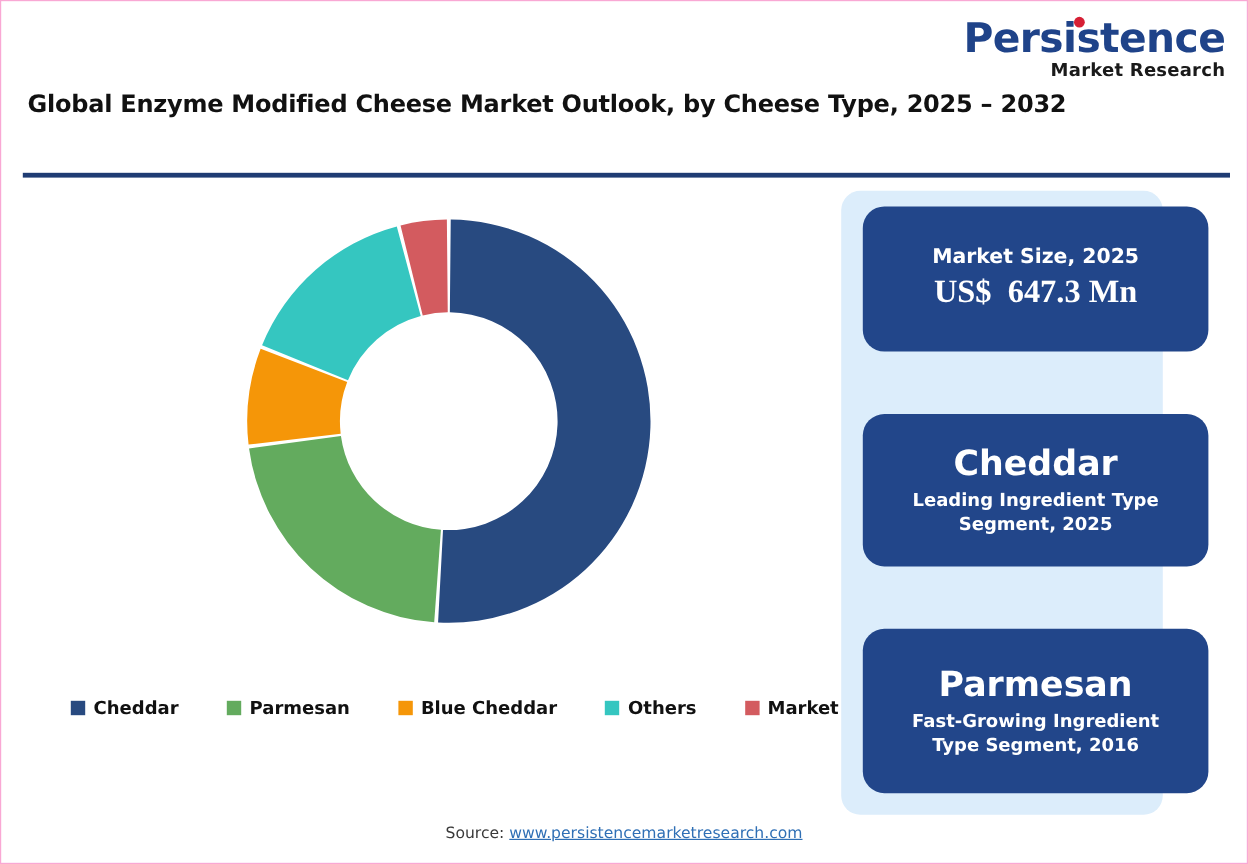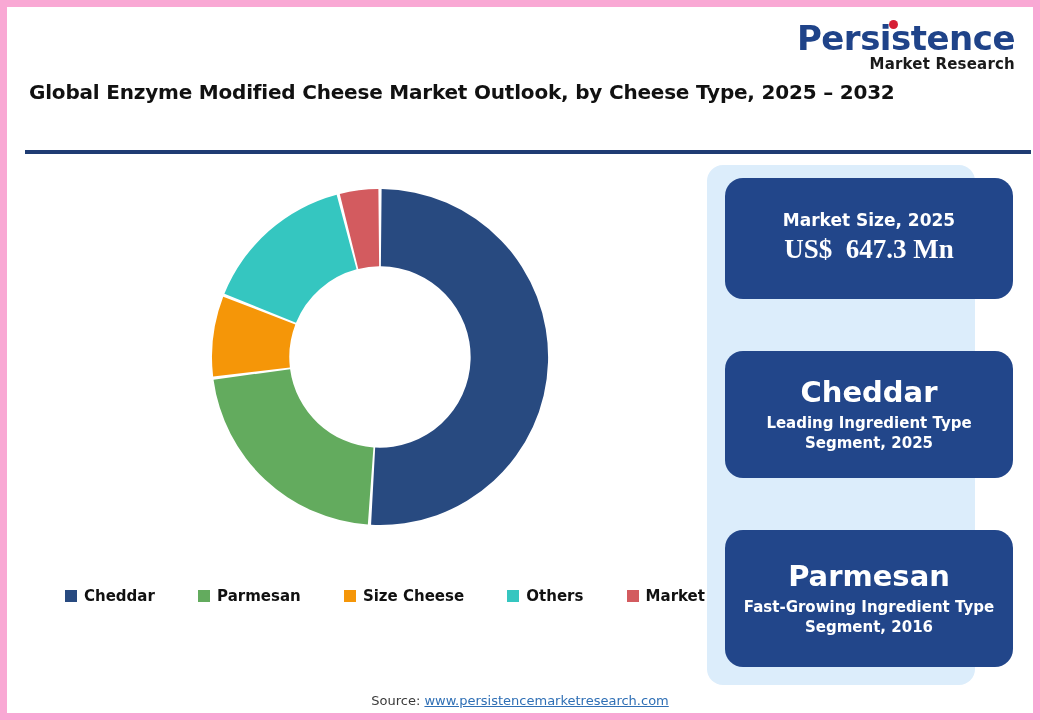--- a/index.html
+++ b/index.html
@@ -9,21 +9,21 @@
     background: #ffffff;
   }
   body {
     font-family: "Liberation Sans", sans-serif;
   }
   .frame {
     position: relative;
     width: 1040px;
     height: 720px;
     background: #ffffff;
-    border: 7px solid #f9a8d4;
+    border: 1px solid #f9a8d4;
     box-sizing: border-box;
     overflow: hidden;
   }
 
   
   .logo {
     position: absolute;
     top: 14px;
     right: 18px;
     text-align: right;
@@ -168,21 +168,21 @@
     font-size: 29px;
     font-weight: bold;
     line-height: 1.15;
   }
   .card-desc {
     font-family: "DejaVu Sans", sans-serif;
     font-size: 15px;
     font-weight: bold;
     line-height: 1.35;
     margin-top: 4px;
-    padding: 0 2px;
+    padding: 0 24px;
   }
 
   
   .source {
     position: absolute;
     left: 0;
     right: 0;
     top: 686px;
     text-align: center;
     font-family: "DejaVu Sans", sans-serif;
@@ -227,21 +227,21 @@
       <div class="legend-item">
         <span class="legend-swatch" style="background: rgb(40, 74, 128);"></span>
         <span class="legend-label">Cheddar</span>
       </div>
       <div class="legend-item">
         <span class="legend-swatch" style="background: rgb(99, 171, 94);"></span>
         <span class="legend-label">Parmesan</span>
       </div>
       <div class="legend-item">
         <span class="legend-swatch" style="background: rgb(245, 150, 8);"></span>
-        <span class="legend-label">Size Cheese</span>
+        <span class="legend-label">Blue Cheddar</span>
       </div>
       <div class="legend-item">
         <span class="legend-swatch" style="background: rgb(53, 198, 192);"></span>
         <span class="legend-label">Others</span>
       </div>
       <div class="legend-item">
         <span class="legend-swatch" style="background: rgb(211, 91, 95);"></span>
         <span class="legend-label">Market</span>
       </div>
     </div>

